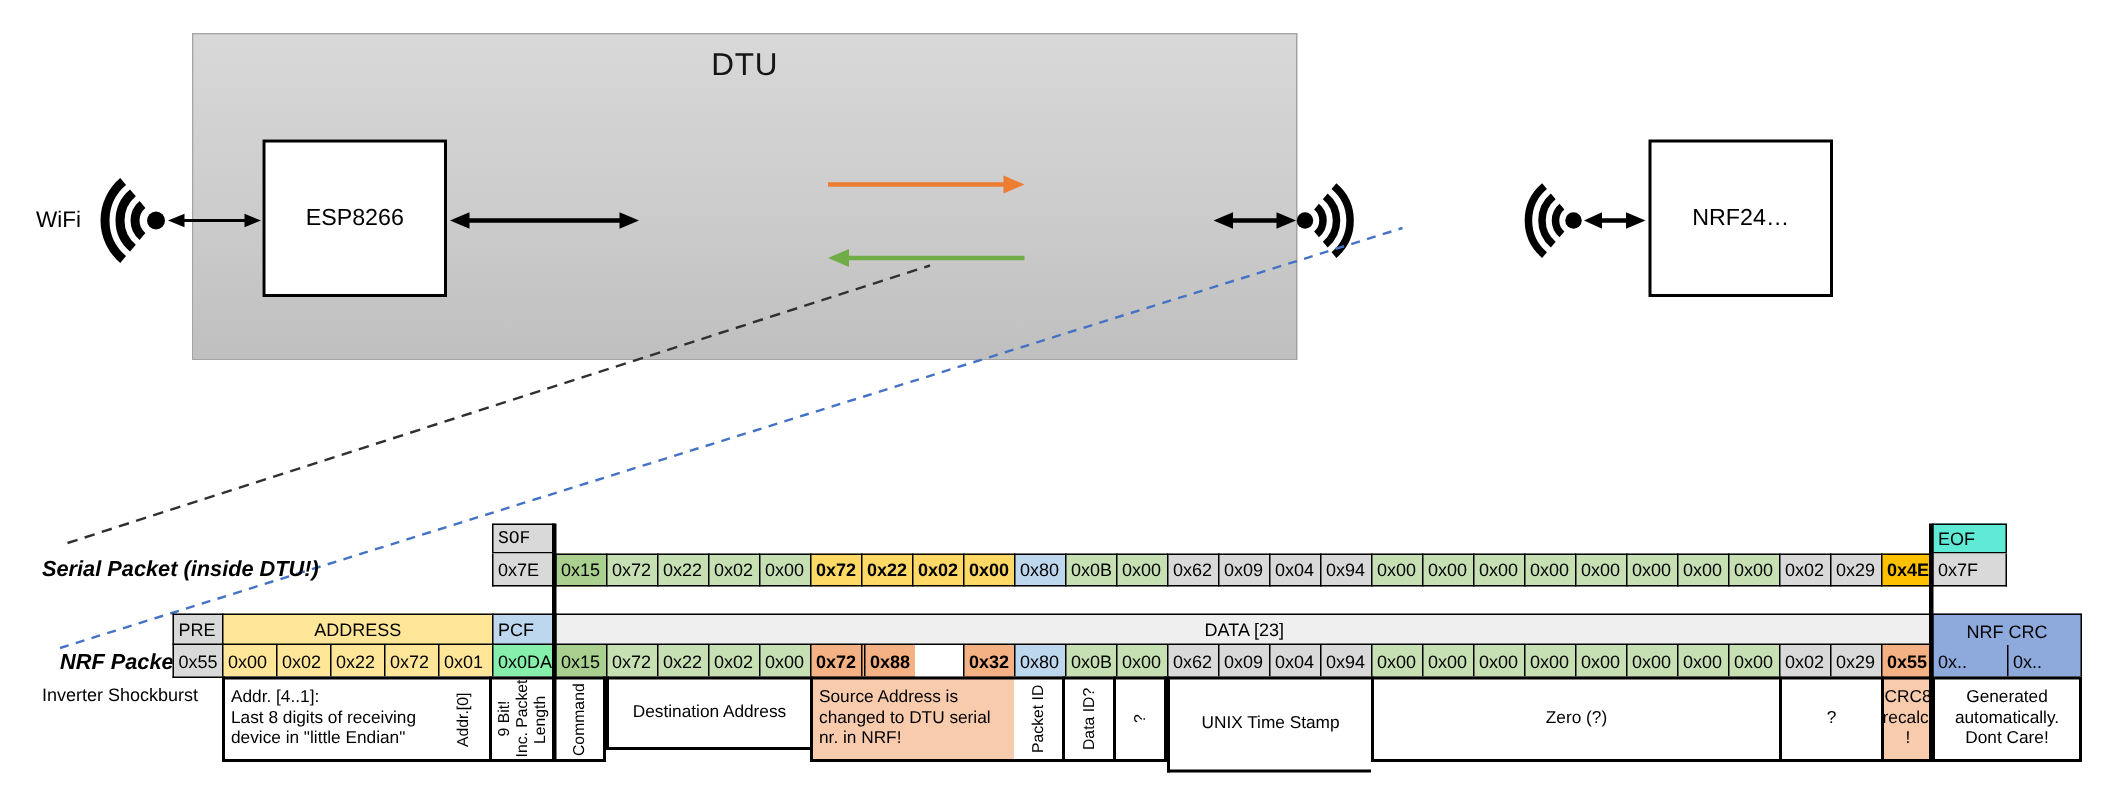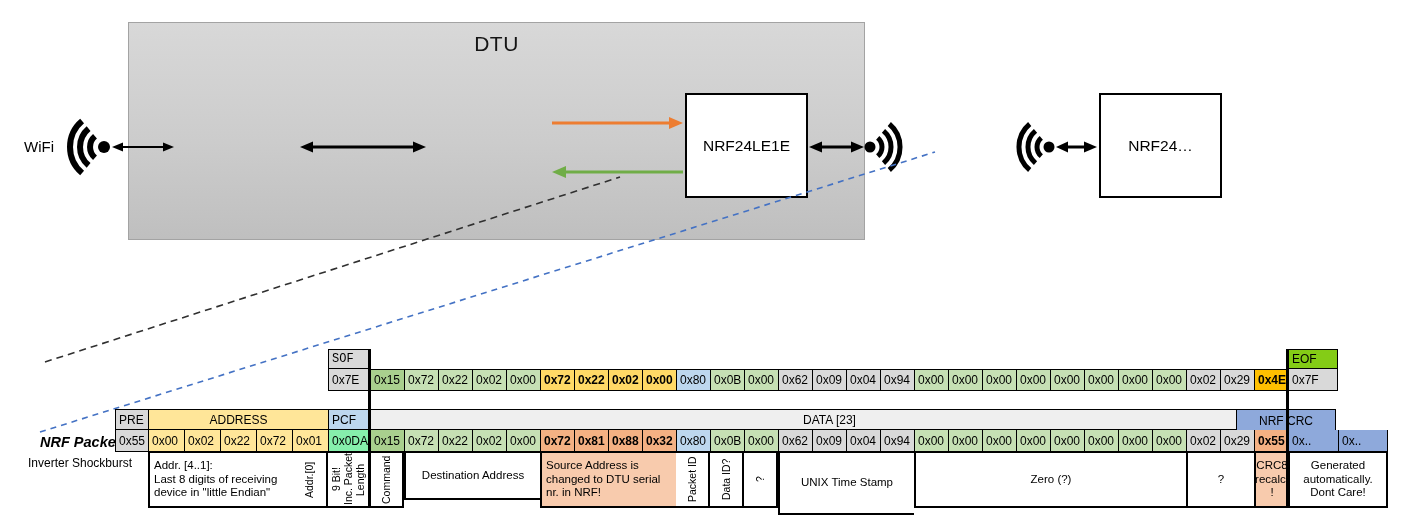--- a/index.html
+++ b/index.html
@@ -34,22 +34,22 @@
   .align-line{position:absolute;width:3px;background:#000}
 </style>
 </head>
 <body>
 <div id="app">
 
   <div class="zone" style="left:128px;width:737px">
     <div class="zone-title">DTU</div>
   </div>
 
-  <div class="comp" style="left:685px">
-    <span>NRF24LE1E</span>
+  <div class="comp" style="left:175px">
+    <span>ESP8266</span>
   </div>
   <div class="comp" style="left:1099px">
     <span>NRF24…</span>
   </div>
 
   <div class="wifi-label">WiFi</div>
 
   <svg id="svg-layer" width="1406" height="523" viewBox="0 0 1406 523">
 
     <g stroke="#000" fill="none" stroke-width="6">
@@ -104,20 +104,21 @@
     <g>
       <line x1="1062" y1="147" x2="1090" y2="147" stroke="#000" stroke-width="3"></line>
       <polygon points="1056,147 1068,141.5 1068,152.5" fill="#000"></polygon>
       <polygon points="1097,147 1084,141.5 1084,152.5" fill="#000"></polygon>
     </g>
 
     <line x1="45" y1="362" x2="620" y2="177" stroke="#303030" stroke-width="1.6" stroke-dasharray="7 5"></line>
     <line x1="40" y1="432" x2="935" y2="152" stroke="#4472C4" stroke-width="1.6" stroke-dasharray="6 5"></line>
   </svg>
 
+  <div class="plabel" style="left:28px;top:372px">Serial Packet (inside DTU!)</div>
   <div class="plabel" style="left:40px;top:434px">NRF Packet</div>
   <div class="sublabel" style="left:28px;top:456px">Inverter Shockburst</div>
 
   <div id="packet-layer">
       <div class="cell" style="left: 328px; top: 349px; width: 42px; height: 20px; background: rgb(217, 217, 217); border-width: 1px; border-style: solid; border-color: rgb(0, 0, 0); font-family: Liberation Mono, monospace;">SOF</div>
       <div class="cell" style="left: 328px; top: 369px; width: 42px; height: 22px; background: rgb(217, 217, 217); border-left: 1px solid rgb(0, 0, 0); border-right: 1px solid rgb(0, 0, 0); border-bottom: 1px solid rgb(0, 0, 0);">0x7E</div>
       <div class="cell" style="left: 370px; top: 369px; width: 34px; height: 22px; background: rgb(169, 208, 142); border-left: 1px solid rgb(0, 0, 0); border-top: 1px solid rgb(0, 0, 0); border-bottom: 1px solid rgb(0, 0, 0);">0x15</div>
       <div class="cell" style="left: 404px; top: 369px; width: 34px; height: 22px; background: rgb(198, 224, 180); border-left: 1px solid rgb(0, 0, 0); border-top: 1px solid rgb(0, 0, 0); border-bottom: 1px solid rgb(0, 0, 0);">0x72</div>
       <div class="cell" style="left: 438px; top: 369px; width: 34px; height: 22px; background: rgb(198, 224, 180); border-left: 1px solid rgb(0, 0, 0); border-top: 1px solid rgb(0, 0, 0); border-bottom: 1px solid rgb(0, 0, 0);">0x22</div>
       <div class="cell" style="left: 472px; top: 369px; width: 34px; height: 22px; background: rgb(198, 224, 180); border-left: 1px solid rgb(0, 0, 0); border-top: 1px solid rgb(0, 0, 0); border-bottom: 1px solid rgb(0, 0, 0);">0x02</div>
@@ -137,42 +138,42 @@
       <div class="cell" style="left: 948px; top: 369px; width: 34px; height: 22px; background: rgb(198, 224, 180); border-left: 1px solid rgb(0, 0, 0); border-top: 1px solid rgb(0, 0, 0); border-bottom: 1px solid rgb(0, 0, 0);">0x00</div>
       <div class="cell" style="left: 982px; top: 369px; width: 34px; height: 22px; background: rgb(198, 224, 180); border-left: 1px solid rgb(0, 0, 0); border-top: 1px solid rgb(0, 0, 0); border-bottom: 1px solid rgb(0, 0, 0);">0x00</div>
       <div class="cell" style="left: 1016px; top: 369px; width: 34px; height: 22px; background: rgb(198, 224, 180); border-left: 1px solid rgb(0, 0, 0); border-top: 1px solid rgb(0, 0, 0); border-bottom: 1px solid rgb(0, 0, 0);">0x00</div>
       <div class="cell" style="left: 1050px; top: 369px; width: 34px; height: 22px; background: rgb(198, 224, 180); border-left: 1px solid rgb(0, 0, 0); border-top: 1px solid rgb(0, 0, 0); border-bottom: 1px solid rgb(0, 0, 0);">0x00</div>
       <div class="cell" style="left: 1084px; top: 369px; width: 34px; height: 22px; background: rgb(198, 224, 180); border-left: 1px solid rgb(0, 0, 0); border-top: 1px solid rgb(0, 0, 0); border-bottom: 1px solid rgb(0, 0, 0);">0x00</div>
       <div class="cell" style="left: 1118px; top: 369px; width: 34px; height: 22px; background: rgb(198, 224, 180); border-left: 1px solid rgb(0, 0, 0); border-top: 1px solid rgb(0, 0, 0); border-bottom: 1px solid rgb(0, 0, 0);">0x00</div>
       <div class="cell" style="left: 1152px; top: 369px; width: 34px; height: 22px; background: rgb(198, 224, 180); border-left: 1px solid rgb(0, 0, 0); border-top: 1px solid rgb(0, 0, 0); border-bottom: 1px solid rgb(0, 0, 0);">0x00</div>
       <div class="cell" style="left: 1186px; top: 369px; width: 34px; height: 22px; background: rgb(217, 217, 217); border-left: 1px solid rgb(0, 0, 0); border-top: 1px solid rgb(0, 0, 0); border-bottom: 1px solid rgb(0, 0, 0);">0x02</div>
       <div class="cell" style="left: 1220px; top: 369px; width: 34px; height: 22px; background: rgb(217, 217, 217); border-left: 1px solid rgb(0, 0, 0); border-top: 1px solid rgb(0, 0, 0); border-bottom: 1px solid rgb(0, 0, 0);">0x29</div>
       <div class="cell bold" style="left: 1254px; top: 369px; width: 34px; height: 22px; background: rgb(255, 192, 0); border-left: 1px solid rgb(0, 0, 0); border-top: 1px solid rgb(0, 0, 0); border-bottom: 1px solid rgb(0, 0, 0);">0x4E</div>
-      <div class="cell" style="left: 1288px; top: 349px; width: 50px; height: 20px; background: #84cc16; border-width: 1px; border-style: solid; border-color: rgb(0, 0, 0);">EOF</div>
+      <div class="cell" style="left: 1288px; top: 349px; width: 50px; height: 20px; background: #5eead4; border-width: 1px; border-style: solid; border-color: rgb(0, 0, 0);">EOF</div>
       <div class="cell" style="left: 1288px; top: 369px; width: 50px; height: 22px; background: rgb(217, 217, 217); border-left: 1px solid rgb(0, 0, 0); border-right: 1px solid rgb(0, 0, 0); border-bottom: 1px solid rgb(0, 0, 0);">0x7F</div>
       <div class="cell" style="left: 115px; top: 409px; width: 33px; height: 21px; background: rgb(217, 217, 217); border-left: 1px solid rgb(0, 0, 0); border-top: 1px solid rgb(0, 0, 0); border-bottom: 1px solid rgb(0, 0, 0);">PRE</div>
       <div class="cell ctr" style="left: 148px; top: 409px; width: 180px; height: 21px; background: rgb(255, 230, 153); border-left: 1px solid rgb(0, 0, 0); border-top: 1px solid rgb(0, 0, 0); border-bottom: 1px solid rgb(0, 0, 0);">ADDRESS</div>
       <div class="cell" style="left: 328px; top: 409px; width: 42px; height: 21px; background: rgb(189, 215, 238); border-left: 1px solid rgb(0, 0, 0); border-top: 1px solid rgb(0, 0, 0); border-bottom: 1px solid rgb(0, 0, 0);">PCF</div>
       <div class="cell ctr" style="left: 370px; top: 409px; width: 918px; height: 21px; background: rgb(239, 239, 239); border-left: 1px solid rgb(0, 0, 0); border-top: 1px solid rgb(0, 0, 0); border-bottom: 1px solid rgb(0, 0, 0);">DATA [23]</div>
-      <div class="cell ctr" style="left: 1236px; top: 409px; width: 100px; height: 23px; background: rgb(142, 169, 219); border-width: 1px; border-style: solid; border-color: rgb(0, 0, 0);">NRF CRC</div>
+      <div class="cell ctr" style="left: 1288px; top: 409px; width: 100px; height: 23px; background: rgb(142, 169, 219); border-width: 1px; border-style: solid; border-color: rgb(0, 0, 0);">NRF CRC</div>
       <div class="cell" style="left: 115px; top: 430px; width: 33px; height: 22px; background: rgb(217, 217, 217); border-left: 1px solid rgb(0, 0, 0); border-bottom: 1px solid rgb(0, 0, 0);">0x55</div>
       <div class="cell" style="left: 148px; top: 430px; width: 36px; height: 22px; background: rgb(255, 230, 153); border-left: 1px solid rgb(0, 0, 0); border-bottom: 1px solid rgb(0, 0, 0);">0x00</div>
       <div class="cell" style="left: 184px; top: 430px; width: 36px; height: 22px; background: rgb(255, 230, 153); border-left: 1px solid rgb(0, 0, 0); border-bottom: 1px solid rgb(0, 0, 0);">0x02</div>
       <div class="cell" style="left: 220px; top: 430px; width: 36px; height: 22px; background: rgb(255, 230, 153); border-left: 1px solid rgb(0, 0, 0); border-bottom: 1px solid rgb(0, 0, 0);">0x22</div>
       <div class="cell" style="left: 256px; top: 430px; width: 36px; height: 22px; background: rgb(255, 230, 153); border-left: 1px solid rgb(0, 0, 0); border-bottom: 1px solid rgb(0, 0, 0);">0x72</div>
       <div class="cell" style="left: 292px; top: 430px; width: 36px; height: 22px; background: rgb(255, 230, 153); border-left: 1px solid rgb(0, 0, 0); border-bottom: 1px solid rgb(0, 0, 0);">0x01</div>
       <div class="cell" style="left: 328px; top: 430px; width: 42px; height: 22px; background: #86efac; border-left: 1px solid rgb(0, 0, 0); border-bottom: 1px solid rgb(0, 0, 0);">0x0DA</div>
       <div class="cell" style="left: 370px; top: 430px; width: 34px; height: 22px; background: rgb(169, 208, 142); border-left: 1px solid rgb(0, 0, 0); border-bottom: 1px solid rgb(0, 0, 0);">0x15</div>
       <div class="cell" style="left: 404px; top: 430px; width: 34px; height: 22px; background: rgb(198, 224, 180); border-left: 1px solid rgb(0, 0, 0); border-bottom: 1px solid rgb(0, 0, 0);">0x72</div>
       <div class="cell" style="left: 438px; top: 430px; width: 34px; height: 22px; background: rgb(198, 224, 180); border-left: 1px solid rgb(0, 0, 0); border-bottom: 1px solid rgb(0, 0, 0);">0x22</div>
       <div class="cell" style="left: 472px; top: 430px; width: 34px; height: 22px; background: rgb(198, 224, 180); border-left: 1px solid rgb(0, 0, 0); border-bottom: 1px solid rgb(0, 0, 0);">0x02</div>
       <div class="cell" style="left: 506px; top: 430px; width: 34px; height: 22px; background: rgb(198, 224, 180); border-left: 1px solid rgb(0, 0, 0); border-bottom: 1px solid rgb(0, 0, 0);">0x00</div>
       <div class="cell bold" style="left: 540px; top: 430px; width: 34px; height: 22px; background: rgb(244, 177, 131); border-left: 1px solid rgb(0, 0, 0); border-bottom: 1px solid rgb(0, 0, 0);">0x72</div>
       <div class="cell bold" style="left: 574px; top: 430px; width: 34px; height: 22px; background: rgb(244, 177, 131); border-left: 1px solid rgb(0, 0, 0); border-bottom: 1px solid rgb(0, 0, 0);">0x81</div>
-      <div class="cell bold" style="left: 608px; top: 430px; width: 34px; height: 22px; background: rgb(244, 177, 131); border-left: 1px solid rgb(0, 0, 0); border-bottom: 1px solid rgb(0, 0, 0);">0x88</div>
+      <div class="cell bold" style="left: 576px; top: 430px; width: 34px; height: 22px; background: rgb(244, 177, 131); border-left: 1px solid rgb(0, 0, 0); border-bottom: 1px solid rgb(0, 0, 0);">0x88</div>
       <div class="cell bold" style="left: 642px; top: 430px; width: 34px; height: 22px; background: rgb(244, 177, 131); border-left: 1px solid rgb(0, 0, 0); border-bottom: 1px solid rgb(0, 0, 0);">0x32</div>
       <div class="cell" style="left: 676px; top: 430px; width: 34px; height: 22px; background: rgb(189, 215, 238); border-left: 1px solid rgb(0, 0, 0); border-bottom: 1px solid rgb(0, 0, 0);">0x80</div>
       <div class="cell" style="left: 710px; top: 430px; width: 34px; height: 22px; background: rgb(198, 224, 180); border-left: 1px solid rgb(0, 0, 0); border-bottom: 1px solid rgb(0, 0, 0);">0x0B</div>
       <div class="cell" style="left: 744px; top: 430px; width: 34px; height: 22px; background: rgb(198, 224, 180); border-left: 1px solid rgb(0, 0, 0); border-bottom: 1px solid rgb(0, 0, 0);">0x00</div>
       <div class="cell" style="left: 778px; top: 430px; width: 34px; height: 22px; background: rgb(217, 217, 217); border-left: 1px solid rgb(0, 0, 0); border-bottom: 1px solid rgb(0, 0, 0);">0x62</div>
       <div class="cell" style="left: 812px; top: 430px; width: 34px; height: 22px; background: rgb(217, 217, 217); border-left: 1px solid rgb(0, 0, 0); border-bottom: 1px solid rgb(0, 0, 0);">0x09</div>
       <div class="cell" style="left: 846px; top: 430px; width: 34px; height: 22px; background: rgb(217, 217, 217); border-left: 1px solid rgb(0, 0, 0); border-bottom: 1px solid rgb(0, 0, 0);">0x04</div>
       <div class="cell" style="left: 880px; top: 430px; width: 34px; height: 22px; background: rgb(217, 217, 217); border-left: 1px solid rgb(0, 0, 0); border-bottom: 1px solid rgb(0, 0, 0);">0x94</div>
       <div class="cell" style="left: 914px; top: 430px; width: 34px; height: 22px; background: rgb(198, 224, 180); border-left: 1px solid rgb(0, 0, 0); border-bottom: 1px solid rgb(0, 0, 0);">0x00</div>
       <div class="cell" style="left: 948px; top: 430px; width: 34px; height: 22px; background: rgb(198, 224, 180); border-left: 1px solid rgb(0, 0, 0); border-bottom: 1px solid rgb(0, 0, 0);">0x00</div>

